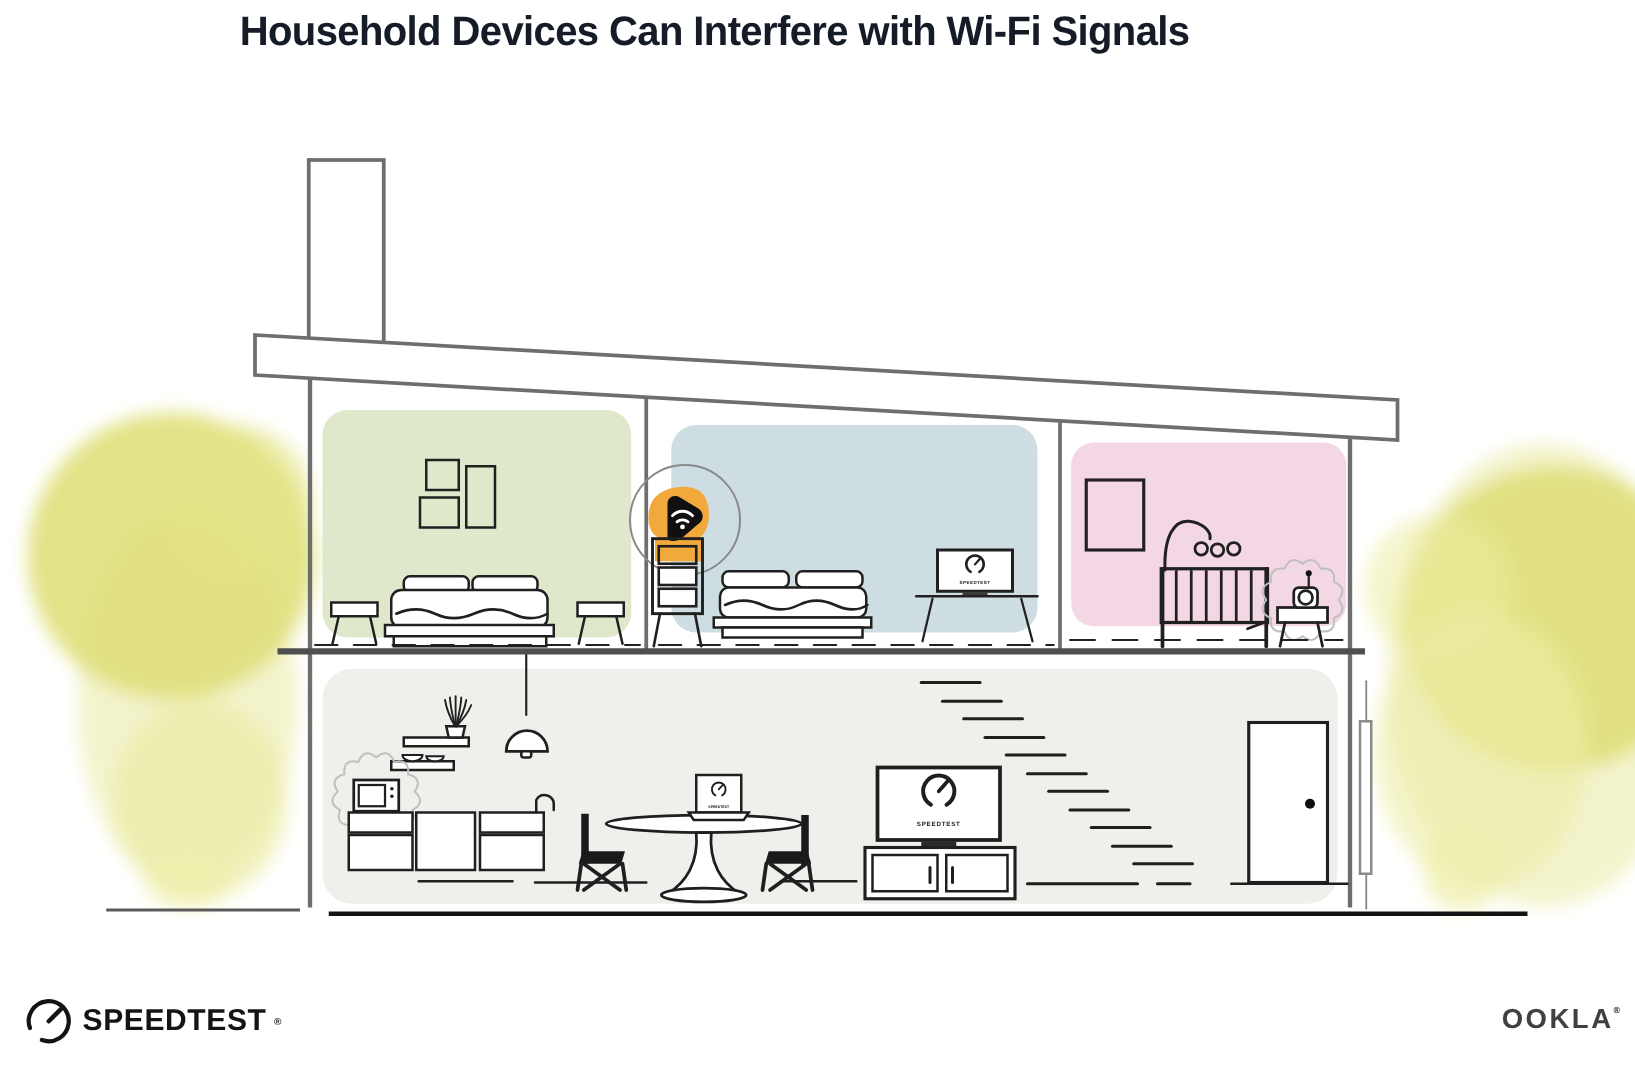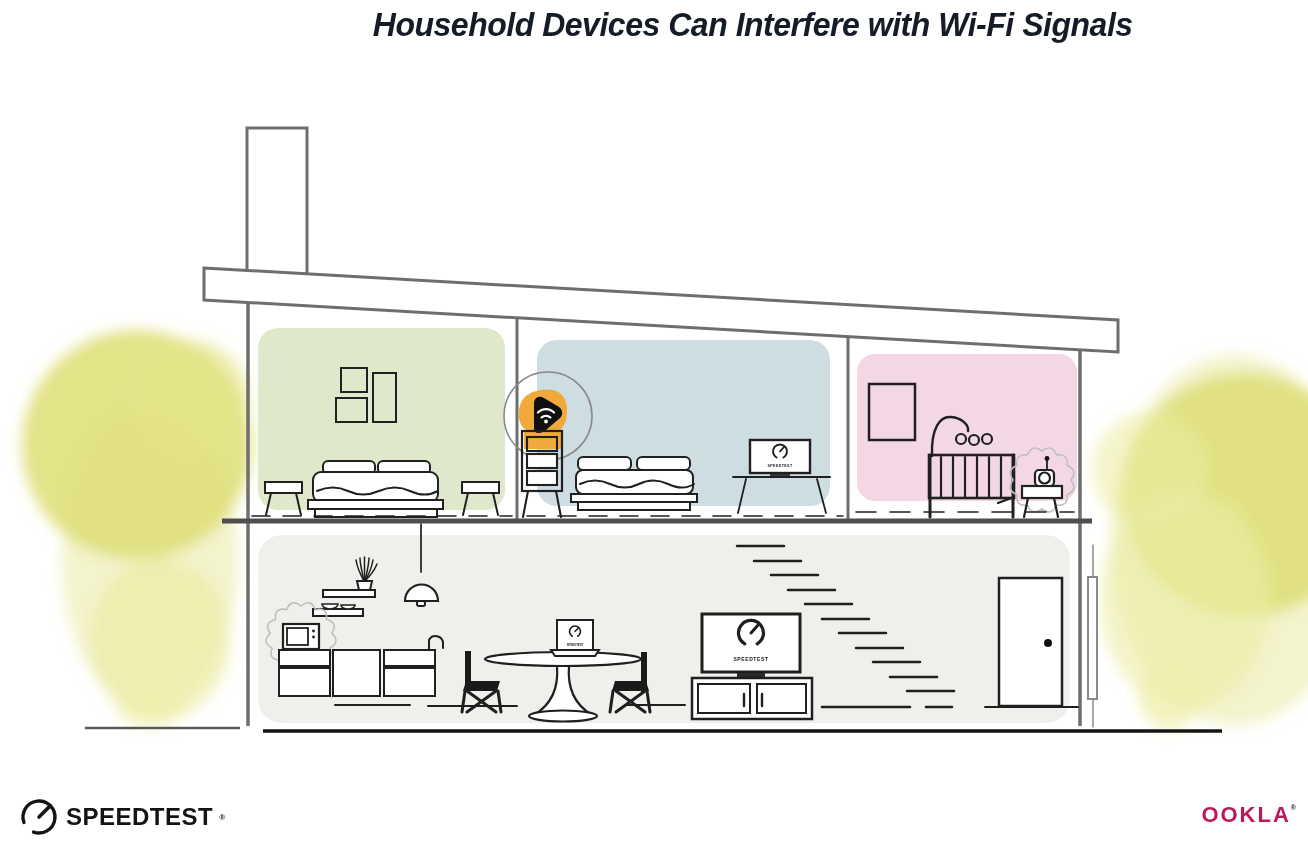--- a/index.html
+++ b/index.html
@@ -1,28 +1,28 @@
 <!DOCTYPE html>
 <html><head>
 <meta charset="utf-8">
 <style>
   html,body{margin:0;padding:0;background:#ffffff;width:1308px;height:861px;overflow:hidden;
     font-family:"Liberation Sans", sans-serif;}
   .stage{position:relative;width:1308px;height:861px;background:#fff;}
-  .header{position:absolute;top:6px;left:0;width:1144px;text-align:right;font-style:italic;}
+  .header{position:absolute;top:6px;left:0;width:1144px;text-align:center;}
   .title{font-size:33px;font-weight:800;color:#151c28;letter-spacing:-0.5px;line-height:1.15;
     display:inline-block;transform:scaleX(.97);transform-origin:center;}
   .url{font-size:31px;font-weight:400;color:#1e1e1e;letter-spacing:-0.5px;margin-top:3px;
     display:inline-block;transform:scaleX(.95);transform-origin:center;}
   .art{position:absolute;top:0;left:0;}
   .footer-left{position:absolute;left:18px;top:796px;display:flex;align-items:center;gap:6px;}
   .st-word{font-size:24px;font-weight:800;color:#141414;letter-spacing:.5px;}
   .tm{font-size:8px;font-weight:700;color:#141414;vertical-align:14px;}
   .footer-right{position:absolute;right:12px;top:802px;}
-  .ookla-word{font-size:22px;font-weight:700;color:#be185d;letter-spacing:2px;}
+  .ookla-word{font-size:22px;font-weight:700;color:#404040;letter-spacing:2px;}
   .tm2{font-size:7px;font-weight:700;color:#141414;vertical-align:12px;}
 </style>
 </head>
 <body>
 
 <div class="stage">
 
   <div class="header">
     <div><span class="title">Household Devices Can Interfere with Wi-Fi Signals</span></div>
   </div>

